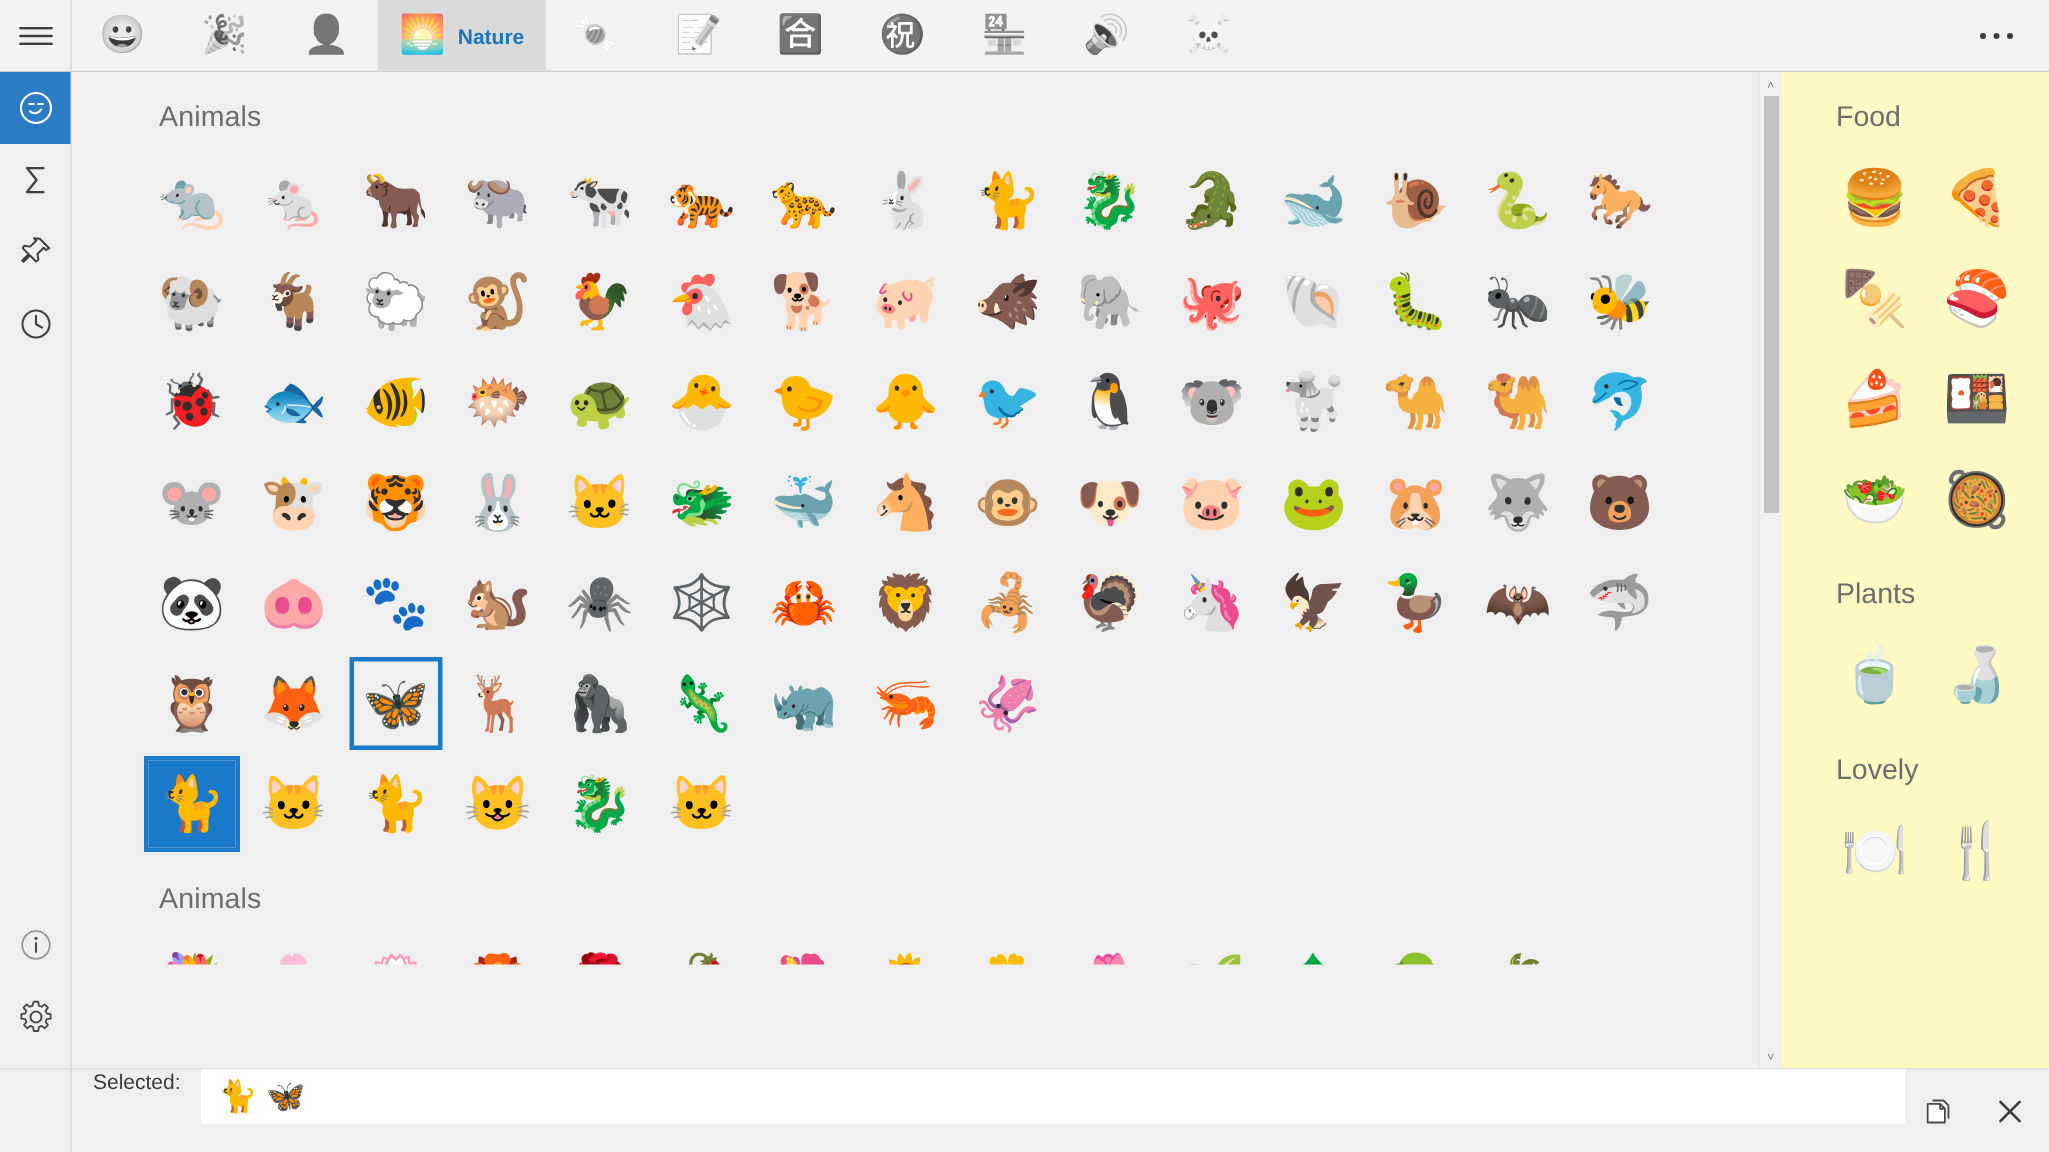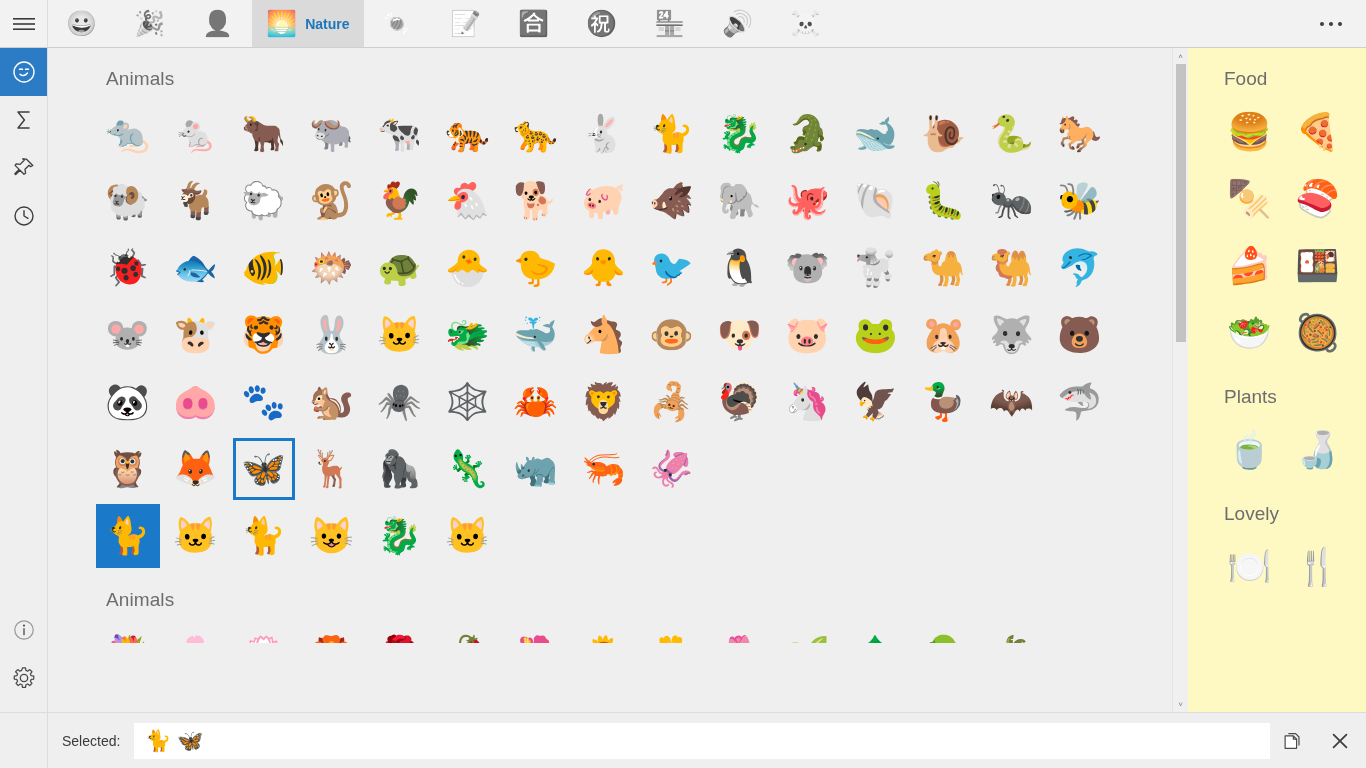--- a/index.html
+++ b/index.html
@@ -230,21 +230,20 @@
     line-height: 58px; text-align: center;
     font-size: 36px;
   }
 
   
   .bottombar {
     height: 56px; min-height: 56px;
     background: #efefef;
     border-top: 1px solid #dcdcdc;
     display: flex;
-    align-items: center;
     padding-left: 0;
   }
   .bb-rail-pad { width: 48px; min-width: 48px; height: 100%; border-right: 1px solid #dcdcdc; }
   .selected-label {
     font-size: 14px;
     color: #3a3a3a;
     padding: 0 14px 0 14px;
     white-space: nowrap;
   }
   .selected-field {

